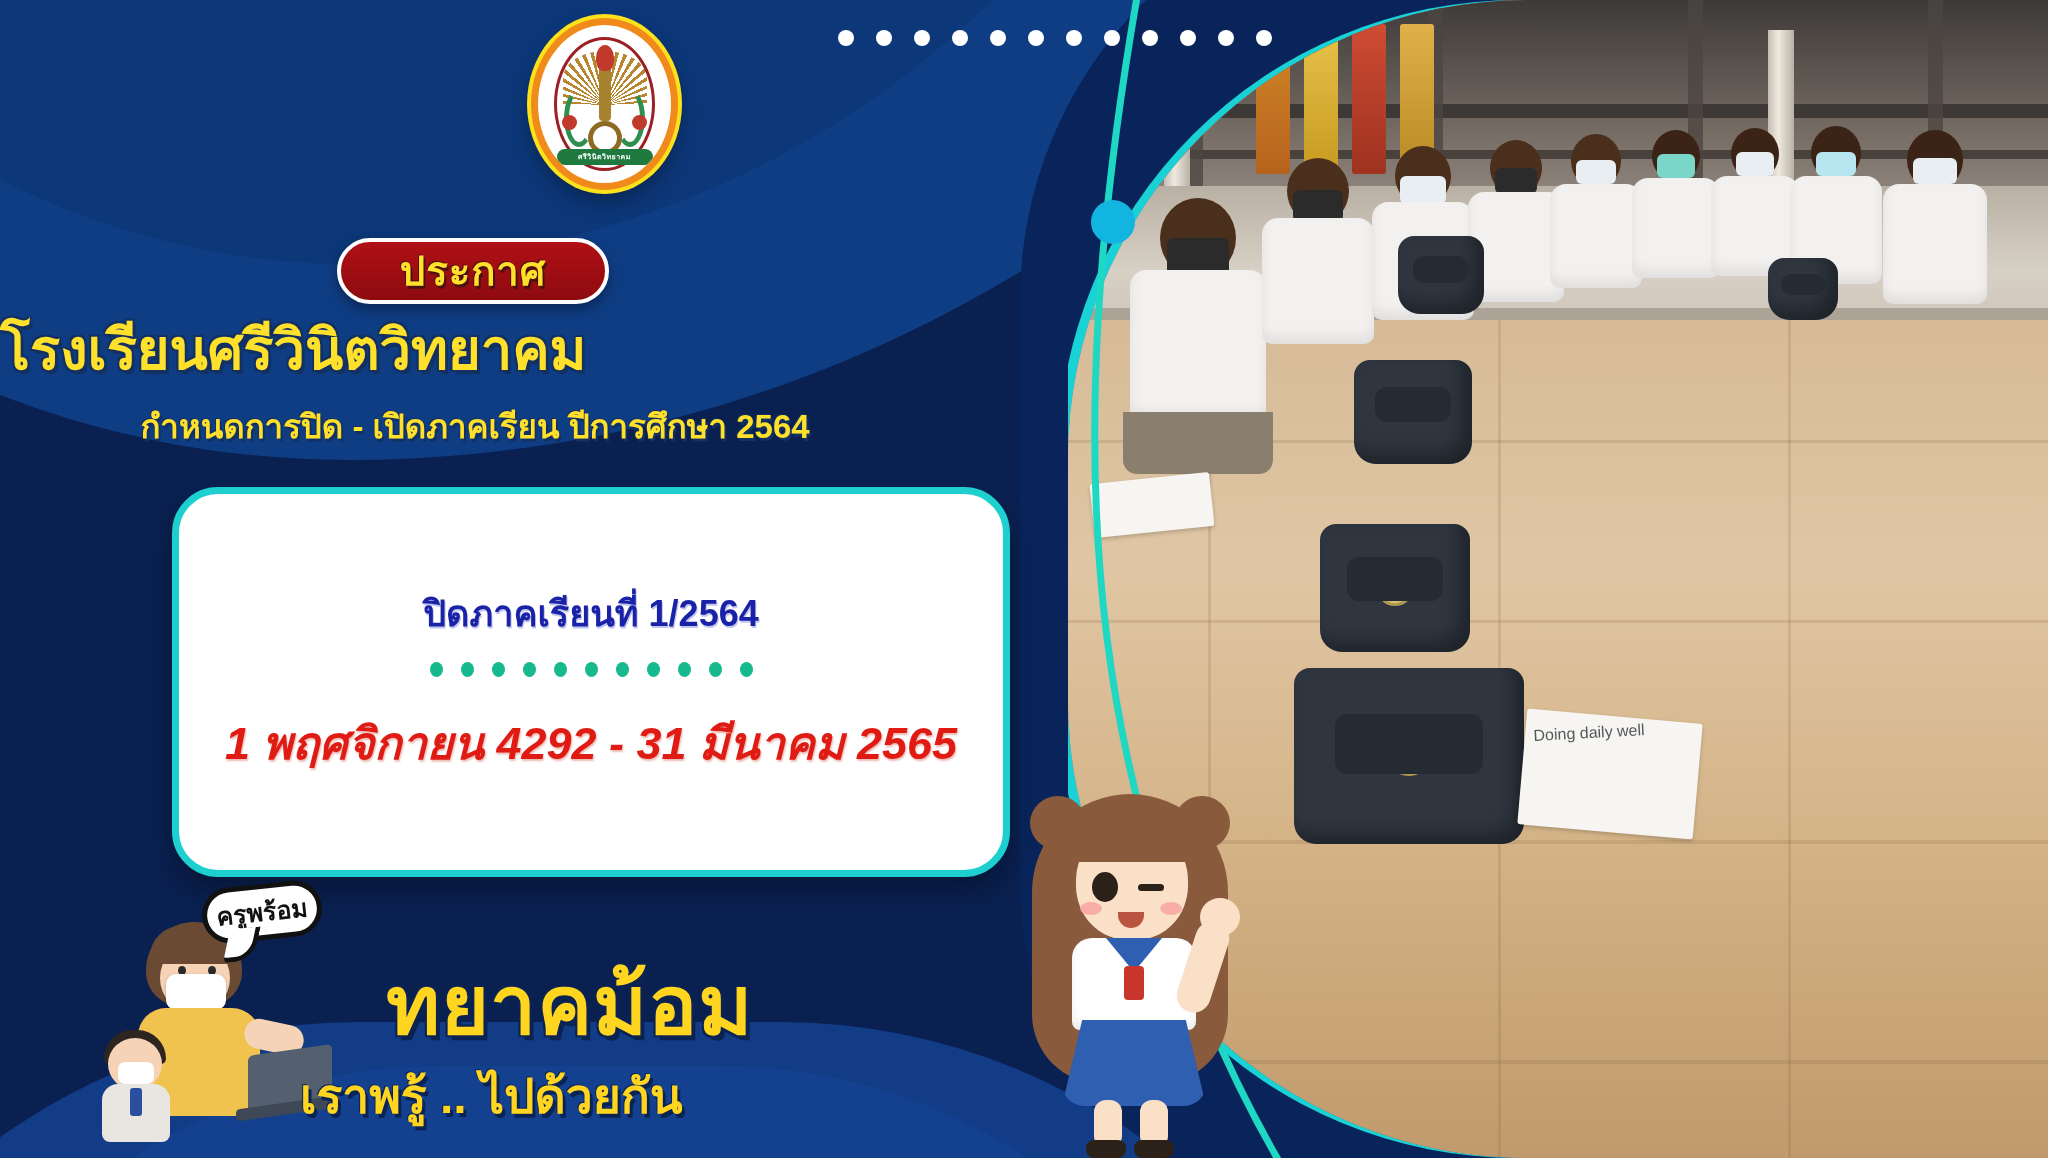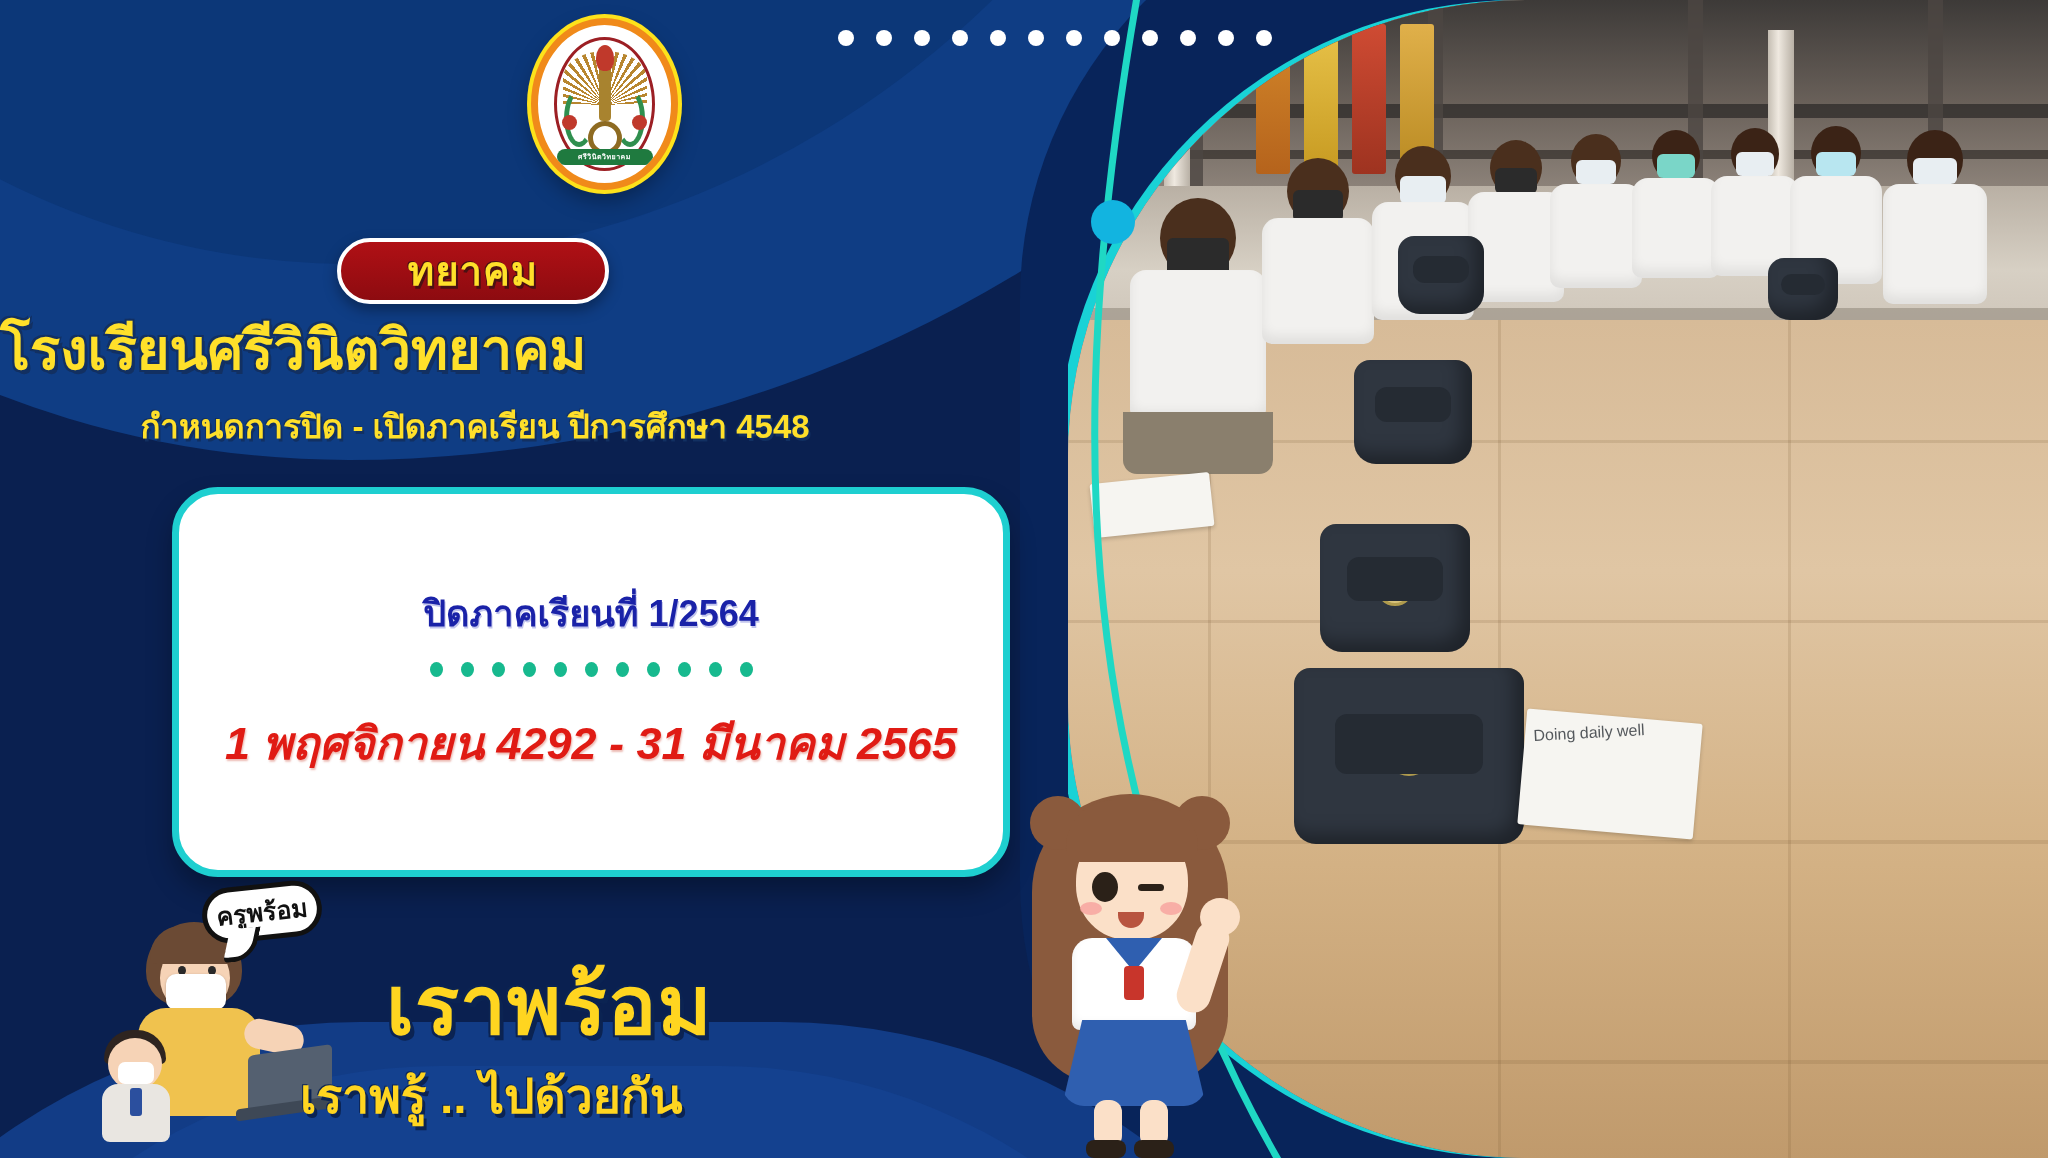--- a/index.html
+++ b/index.html
@@ -354,25 +354,25 @@
     <div class="berryL"></div>
     <div class="berryR"></div>
     <div class="ring"></div>
     <div class="outline"></div>
     <div class="ribbon">
       <b>ศรีวินิตวิทยาคม</b>
     </div>
   </div>
 
   <div class="pill">
-    <span>ทยาคม</span>
+    <span>ประกาศ</span>
   </div>
 
   <div class="school-name">โรงเรียนศรีวินิตวิทยาคม</div>
-  <div class="sub-line">กำหนดการปิด - เปิดภาคเรียน ปีการศึกษา 4548</div>
+  <div class="sub-line">กำหนดการปิด - เปิดภาคเรียน ปีการศึกษา 2564</div>
 
   <div class="card">
     <div class="term-label">ปิดภาคเรียนที่  1/2564</div>
     <div class="dotline" id="carddots">
         <i></i>
         <i></i>
         <i></i>
         <i></i>
         <i></i>
         <i></i>
@@ -422,16 +422,16 @@
     <div class="g-tie"></div>
     <div class="g-skirt"></div>
     <div class="g-armup"></div>
     <div class="g-hand"></div>
     <div class="g-legL"></div>
     <div class="g-legR"></div>
     <div class="g-shoeL"></div>
     <div class="g-shoeR"></div>
   </div>
 
-  <div class="slogan-main">เราพร้อม</div>
+  <div class="slogan-main">ทยาคม้อม</div>
   <div class="slogan-sub">เราพรู้ .. ไปด้วยกัน</div>
 
 </div>
 
 </body></html>

